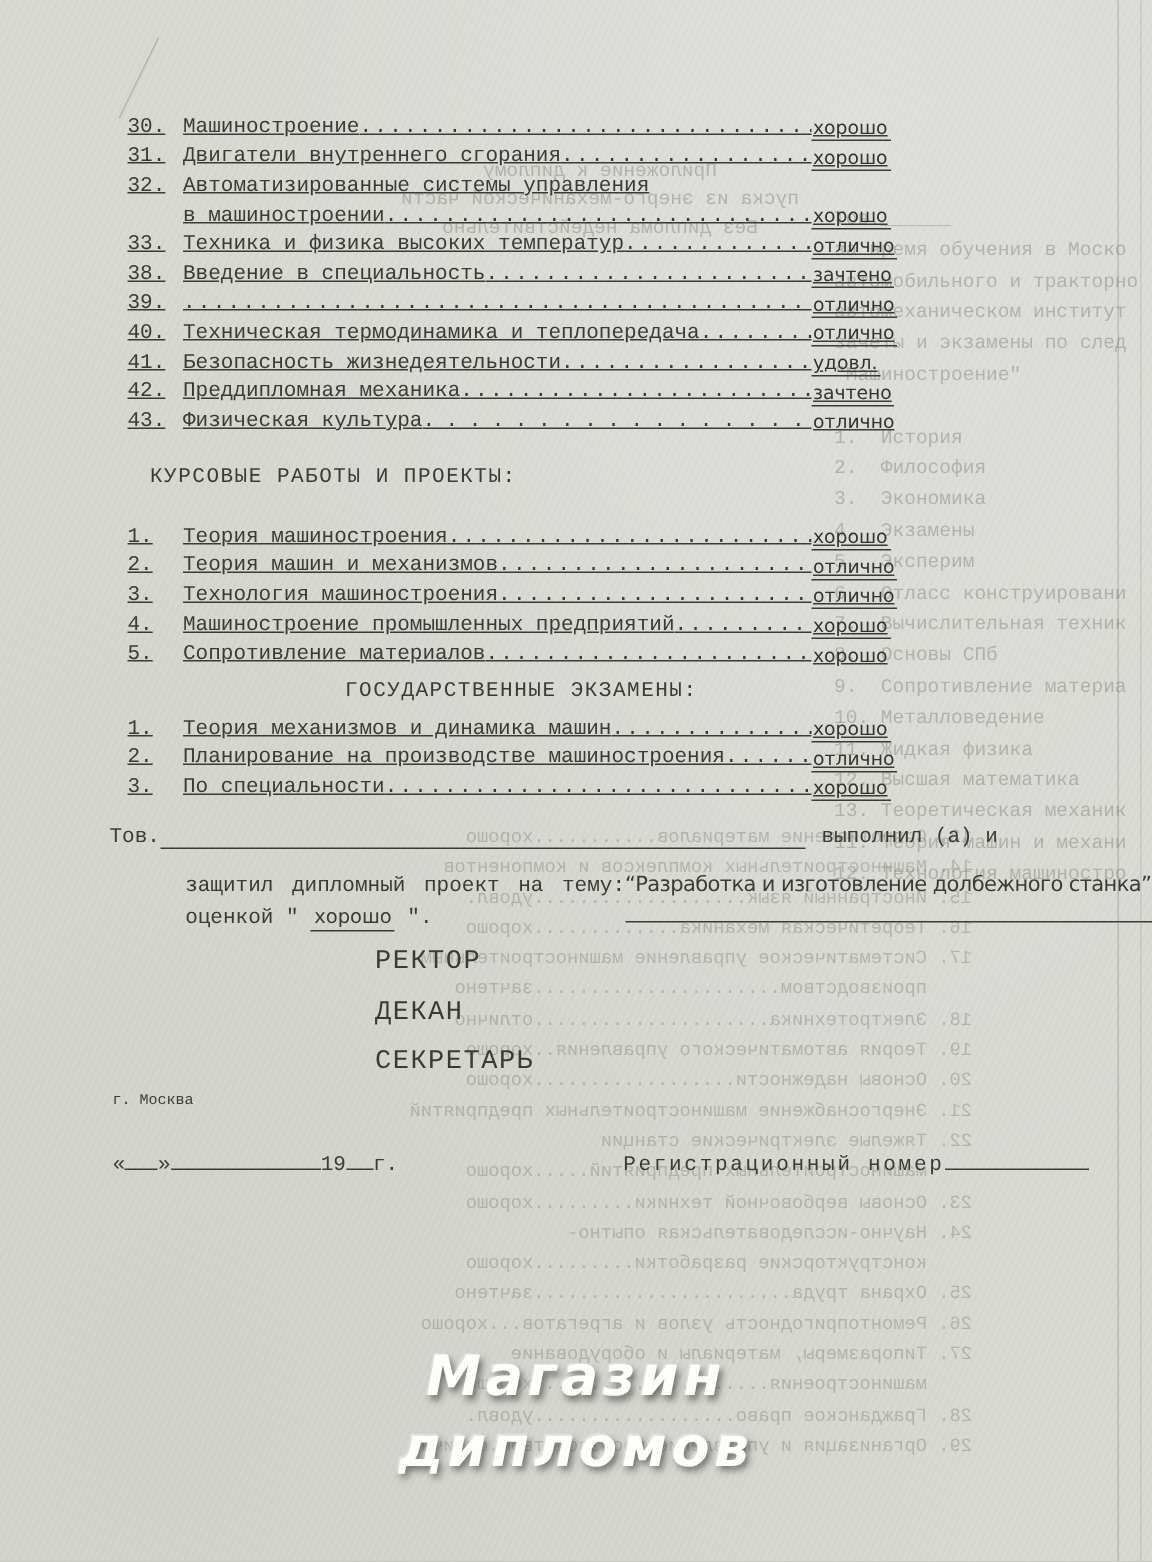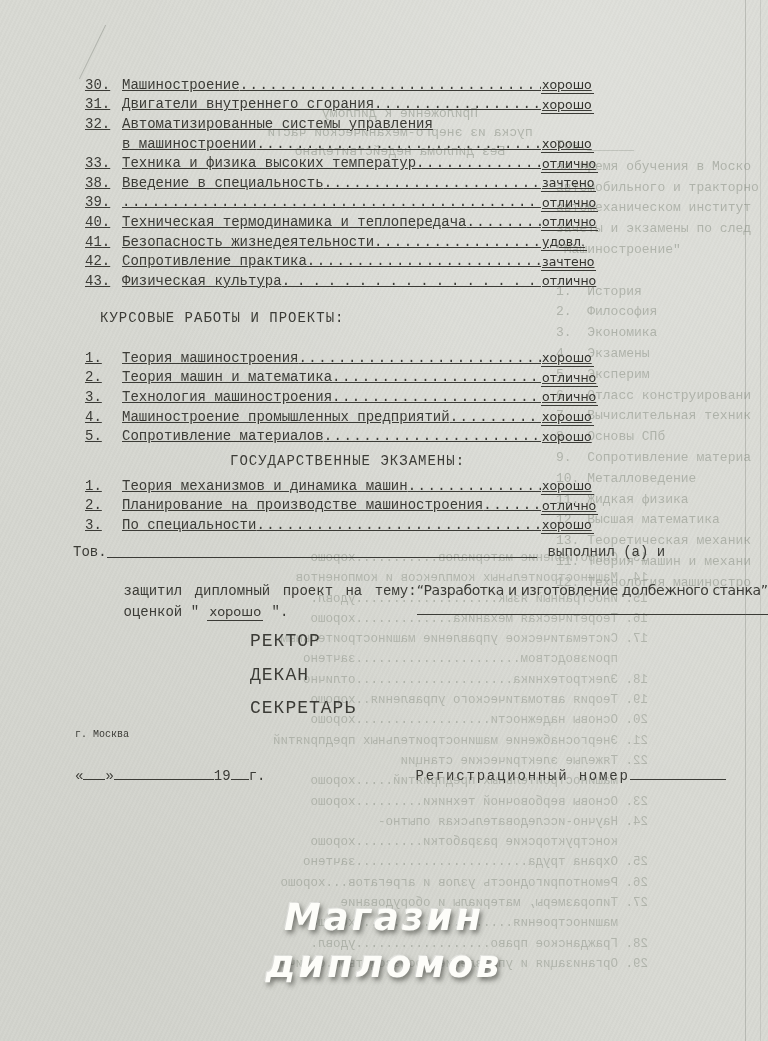--- a/index.html
+++ b/index.html
@@ -21,21 +21,21 @@
   .dots{flex:1;overflow:hidden;white-space:nowrap;letter-spacing:1.5px;}
   .dots::after{content:"..............................................................................";}
   .spaced .dots{letter-spacing:7px;}
   .grade{width:72px;flex:none;font-family:"DejaVu Sans","Liberation Sans",sans-serif;font-size:12.5px;color:#33332e;}
   .grade .gw{padding:0 2px 1px 1px;}
   .grade .u{border-bottom:1.6px solid #3b3b36;}
   .sec-header{position:absolute;font-size:14px;letter-spacing:1px;white-space:pre;}
   
   .statement{position:absolute;left:73px;width:690px;font-size:14px;}
   .st-line{height:22px;white-space:pre;}
-  .flexline{display:flex;align-items:flex-start;}
+  .flexline{display:flex;align-items:flex-end;}
   .fill{width:430px;flex:none;border-bottom:1.6px solid #3b3b36;height:13px;margin-right:11px;}
   .w-sp{word-spacing:4px;}
   .thesis{font-family:"DejaVu Sans","Liberation Sans",sans-serif;font-size:14px;letter-spacing:-.4px;
           border-bottom:1.6px solid #3b3b36;padding-bottom:16px;}
   .gsans{font-family:"DejaVu Sans","Liberation Sans",sans-serif;font-size:13px;border-bottom:1.6px solid #3b3b36;padding:0 2px 1px;}
   
   .officials{position:absolute;left:250px;top:631px;font-size:18px;letter-spacing:1px;}
   .officials div{margin-bottom:13.5px;line-height:20px;}
   .city{position:absolute;left:75px;top:729px;font-size:10px;}
   .dateline{position:absolute;left:75px;top:766px;width:675px;display:flex;align-items:baseline;font-size:14px;white-space:pre;}
@@ -69,28 +69,28 @@
   <div class="list" id="subjects-list" style="top:75px">
       <div class="row"><span class="num">30.</span><span class="title">Машиностроение</span><span class="dots"></span><span class="grade"><span class="gw u">хорошо</span></span></div>
       <div class="row"><span class="num">31.</span><span class="title">Двигатели внутреннего сгорания</span><span class="dots"></span><span class="grade"><span class="gw u">хорошо</span></span></div>
       <div class="row"><span class="num">32.</span><span class="title">Автоматизированные системы управления</span></div>
       <div class="row"><span class="num"></span><span class="title">в машиностроении</span><span class="dots"></span><span class="grade"><span class="gw u">хорошо</span></span></div>
       <div class="row"><span class="num">33.</span><span class="title">Техника и физика высоких температур</span><span class="dots"></span><span class="grade"><span class="gw u">отлично</span></span></div>
       <div class="row"><span class="num">38.</span><span class="title">Введение в специальность</span><span class="dots"></span><span class="grade"><span class="gw u">зачтено</span></span></div>
       <div class="row"><span class="num">39.</span><span class="dots"></span><span class="grade"><span class="gw u">отлично</span></span></div>
       <div class="row"><span class="num">40.</span><span class="title">Техническая термодинамика и теплопередача</span><span class="dots"></span><span class="grade"><span class="gw u">отлично</span></span></div>
       <div class="row"><span class="num">41.</span><span class="title">Безопасность жизнедеятельности</span><span class="dots"></span><span class="grade"><span class="gw u">удовл.</span></span></div>
-      <div class="row"><span class="num">42.</span><span class="title">Сопротивление практика</span><span class="dots"></span><span class="grade"><span class="gw u">зачтено</span></span></div>
+      <div class="row"><span class="num">42.</span><span class="title">Преддипломная механика</span><span class="dots"></span><span class="grade"><span class="gw u">зачтено</span></span></div>
       <div class="row spaced"><span class="num">43.</span><span class="title">Физическая культура</span><span class="dots"></span><span class="grade"><span class="gw ">отлично</span></span></div>
     </div>
 
   <div class="sec-header" style="left:100px;top:310px">КУРСОВЫЕ РАБОТЫ И ПРОЕКТЫ:</div>
   <div class="list" id="coursework-list" style="top:348px">
       <div class="row"><span class="num">1.</span><span class="title">Теория машиностроения</span><span class="dots"></span><span class="grade"><span class="gw u">хорошо</span></span></div>
-      <div class="row"><span class="num">2.</span><span class="title">Теория машин и математика</span><span class="dots"></span><span class="grade"><span class="gw u">отлично</span></span></div>
+      <div class="row"><span class="num">2.</span><span class="title">Теория машин и механизмов</span><span class="dots"></span><span class="grade"><span class="gw u">отлично</span></span></div>
       <div class="row"><span class="num">3.</span><span class="title">Технология машиностроения</span><span class="dots"></span><span class="grade"><span class="gw u">отлично</span></span></div>
       <div class="row"><span class="num">4.</span><span class="title">Машиностроение промышленных предприятий</span><span class="dots"></span><span class="grade"><span class="gw u">хорошо</span></span></div>
       <div class="row"><span class="num">5.</span><span class="title">Сопротивление материалов</span><span class="dots"></span><span class="grade"><span class="gw ">хорошо</span></span></div>
     </div>
 
   <div class="sec-header" style="left:230px;top:453px">ГОСУДАРСТВЕННЫЕ ЭКЗАМЕНЫ:</div>
   <div class="list" id="exams-list" style="top:476px">
       <div class="row"><span class="num">1.</span><span class="title">Теория механизмов и динамика машин</span><span class="dots"></span><span class="grade"><span class="gw u">хорошо</span></span></div>
       <div class="row"><span class="num">2.</span><span class="title">Планирование на производстве машиностроения</span><span class="dots"></span><span class="grade"><span class="gw u">отлично</span></span></div>
       <div class="row"><span class="num">3.</span><span class="title">По специальности</span><span class="dots"></span><span class="grade"><span class="gw u">хорошо</span></span></div>

